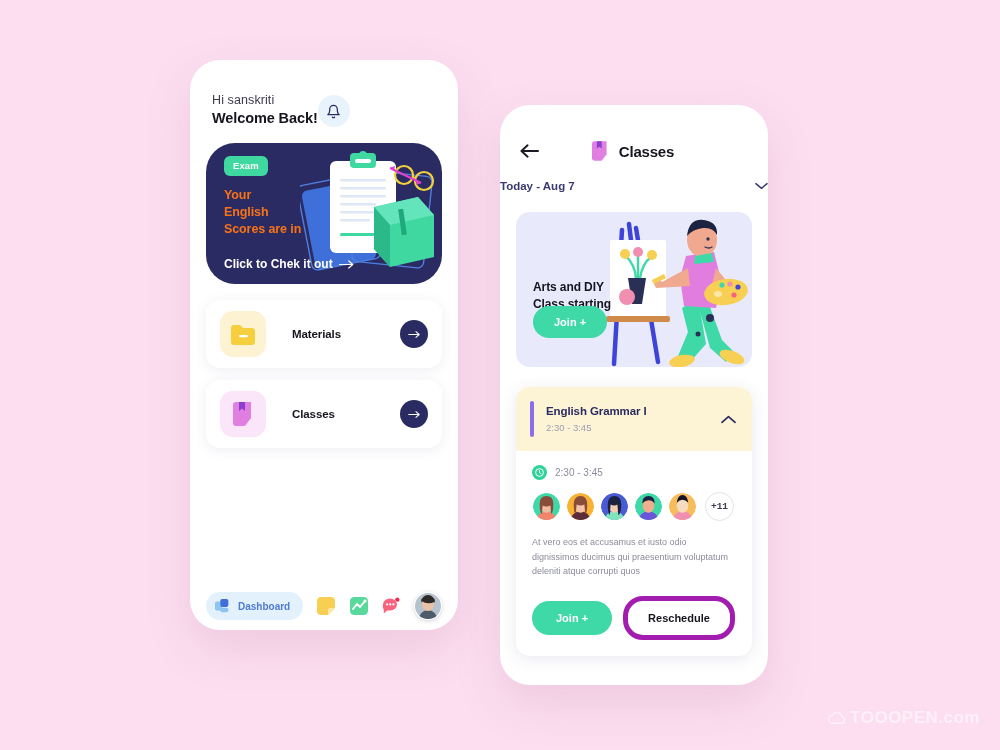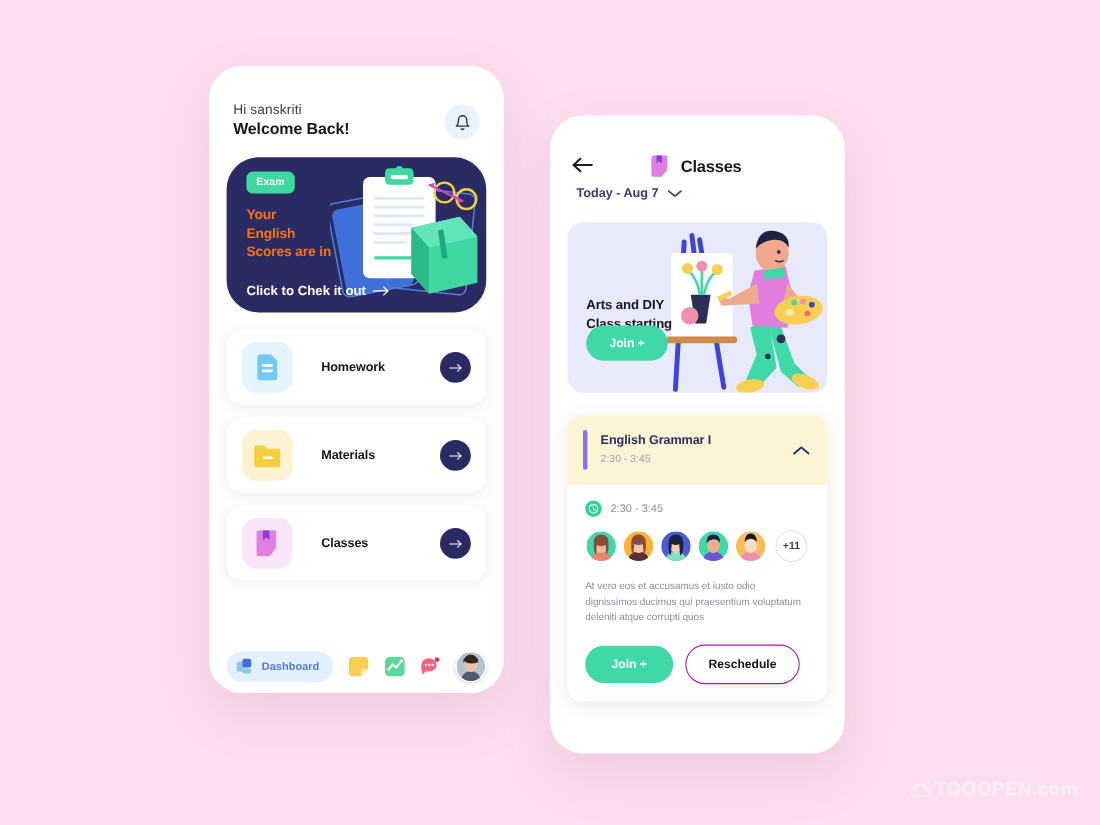--- a/index.html
+++ b/index.html
@@ -33,21 +33,21 @@
     left: 500px;
     top: 105px;
     width: 268px;
     height: 580px;
   }
 
   
   .greet-row {
     display: flex;
     align-items: flex-start;
-    justify-content: space-between;
+    justify-content: flex-start;
     padding: 33px 22px 0 22px;
   }
   .greet-hi {
     font-size: 12.5px;
     color: #3b3b4e;
     letter-spacing: .1px;
   }
   .greet-welcome {
     font-size: 14.5px;
     font-weight: bold;
@@ -227,25 +227,24 @@
   }
   .cls-title {
     font-size: 15px;
     font-weight: bold;
     color: #15151f;
     letter-spacing: -.2px;
   }
   .date-row {
     display: flex;
     align-items: center;
-    justify-content: flex-start;
+    justify-content: space-between;
     gap: 8px;
-    margin-top: 9px;
-    cursor: pointer;
-    padding-left: 24px;
+    margin-top: 19px;
+    cursor: pointer;
   }
   .date-text {
     font-size: 11.5px;
     font-weight: bold;
     color: #3a3a70;
   }
 
   .arts-card {
     margin: 20px 16px 0 16px;
     height: 155px;
@@ -338,20 +337,21 @@
     flex: none;
   }
   .time-text {
     font-size: 10px;
     color: #8c8c9e;
   }
   .avatars {
     display: flex;
     align-items: flex-start;
     margin-top: 12px;
+    font-family: Liberation Mono, monospace;
   }
   .avatar {
     width: 27px;
     height: 27px;
     border-radius: 50%;
     overflow: hidden;
     flex: none;
     margin-right: 5px;
     border: 1.5px solid #ffffff;
   }
@@ -391,21 +391,21 @@
     border-radius: 20px;
     padding: 11px 24px;
     cursor: pointer;
     font-family: "Liberation Sans", sans-serif;
   }
   .btn-resched {
     background: #ffffff;
     color: #15151f;
     font-size: 11px;
     font-weight: bold;
-    border: 1px solid #a21caf;
+    border: 5px solid #a21caf;
     border-radius: 20px;
     padding: 11px 20px;
     cursor: pointer;
     font-family: "Liberation Sans", sans-serif;
   }
 
   
   .watermark {
     position: absolute;
     right: 20px;
@@ -479,35 +479,20 @@
     <div class="exam-cta">
       <span>Click to Chek it out</span>
       <svg width="16" height="9" viewBox="0 0 18 10">
         <path d="M0 5 H15 M11 1 L15.5 5 L11 9" stroke="#ffffff" stroke-width="1.3" fill="none" stroke-linecap="round" stroke-linejoin="round"></path>
       </svg>
     </div>
   </div>
 
   <div class="menu-list">
 
-    <div class="menu-row">
-      <div class="menu-tile" style="background:#e3f4fd">
-        <svg width="22" height="24" viewBox="0 0 22 24">
-          <path d="M2 3 a3 3 0 0 1 3-3 h9 l6 6 v15 a3 3 0 0 1-3 3 H5 a3 3 0 0 1-3-3 Z" fill="#74c9f0"></path>
-          <rect x="6" y="9" width="10" height="2.3" rx="1.15" fill="#ffffff"></rect>
-          <rect x="6" y="14" width="10" height="2.3" rx="1.15" fill="#ffffff"></rect>
-        </svg>
-      </div>
-      <div class="menu-label">Homework</div>
-      <div class="menu-arrow">
-        <svg width="13" height="9" viewBox="0 0 18 10">
-          <path d="M1 5 H15 M11 1 L15.5 5 L11 9" stroke="#ffffff" stroke-width="1.4" fill="none" stroke-linecap="round" stroke-linejoin="round"></path>
-        </svg>
-      </div>
-    </div>
 
     <div class="menu-row">
       <div class="menu-tile" style="background:#fdf3d3">
         <svg width="24" height="21" viewBox="0 0 24 21">
           <path d="M0 4 a3 3 0 0 1 3-3 h6 l3 3 h9 a3 3 0 0 1 3 3 v11 a3 3 0 0 1-3 3 H3 a3 3 0 0 1-3-3 Z" fill="#f6cf3f"></path>
           <rect x="8" y="11" width="9" height="2.3" rx="1.15" fill="#ffffff"></rect>
         </svg>
       </div>
       <div class="menu-label">Materials</div>
       <div class="menu-arrow">

